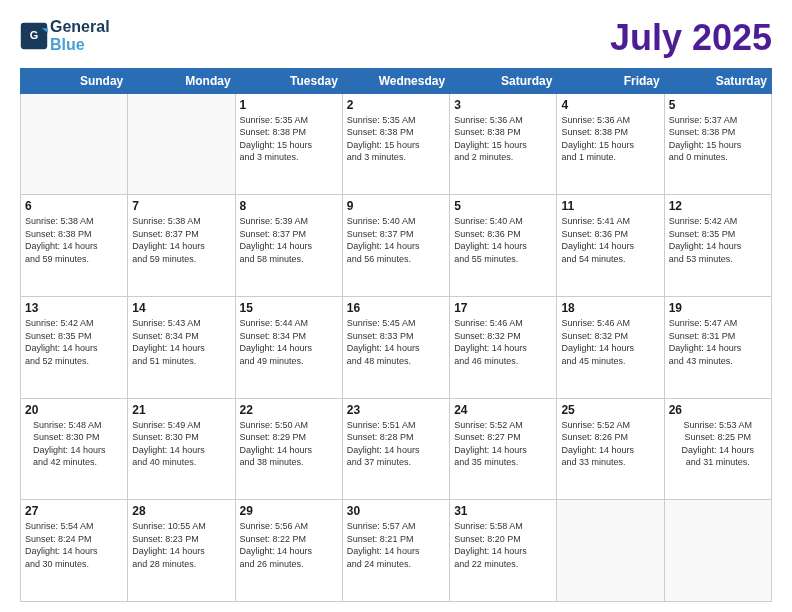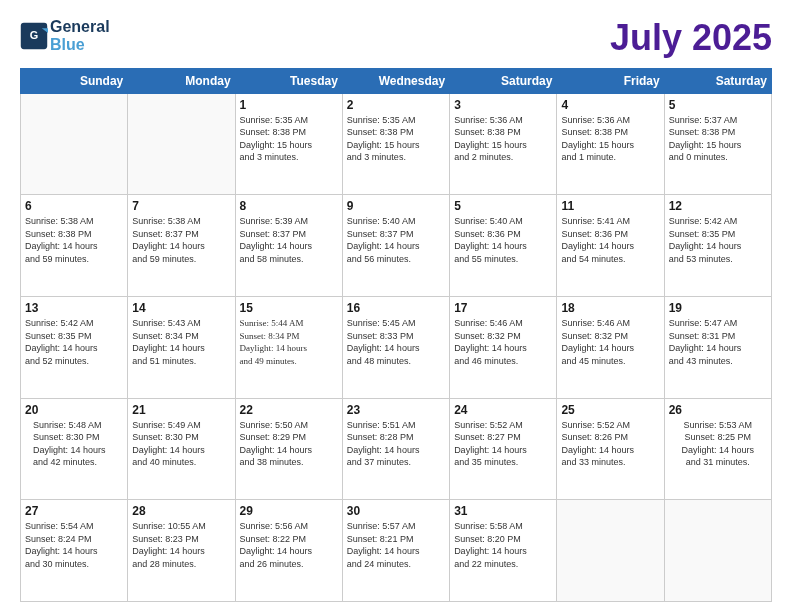--- a/index.html
+++ b/index.html
@@ -233,21 +233,21 @@
           </td>
           <td>
             <span class="day-num">14</span>
             <div class="day-info" style="white-space: pre-line;">Sunrise: 5:43 AM
 Sunset: 8:34 PM
 Daylight: 14 hours
 and 51 minutes.</div>
           </td>
           <td>
             <span class="day-num">15</span>
-            <div class="day-info" style="white-space: pre-line; font-family: Liberation Serif, serif;">Sunrise: 5:44 AM
+            <div class="day-info" style="white-space: pre-line;">Sunrise: 5:44 AM
 Sunset: 8:34 PM
 Daylight: 14 hours
 and 49 minutes.</div>
           </td>
           <td>
             <span class="day-num">16</span>
             <div class="day-info" style="white-space: pre-line;">Sunrise: 5:45 AM
 Sunset: 8:33 PM
 Daylight: 14 hours
 and 48 minutes.</div>

